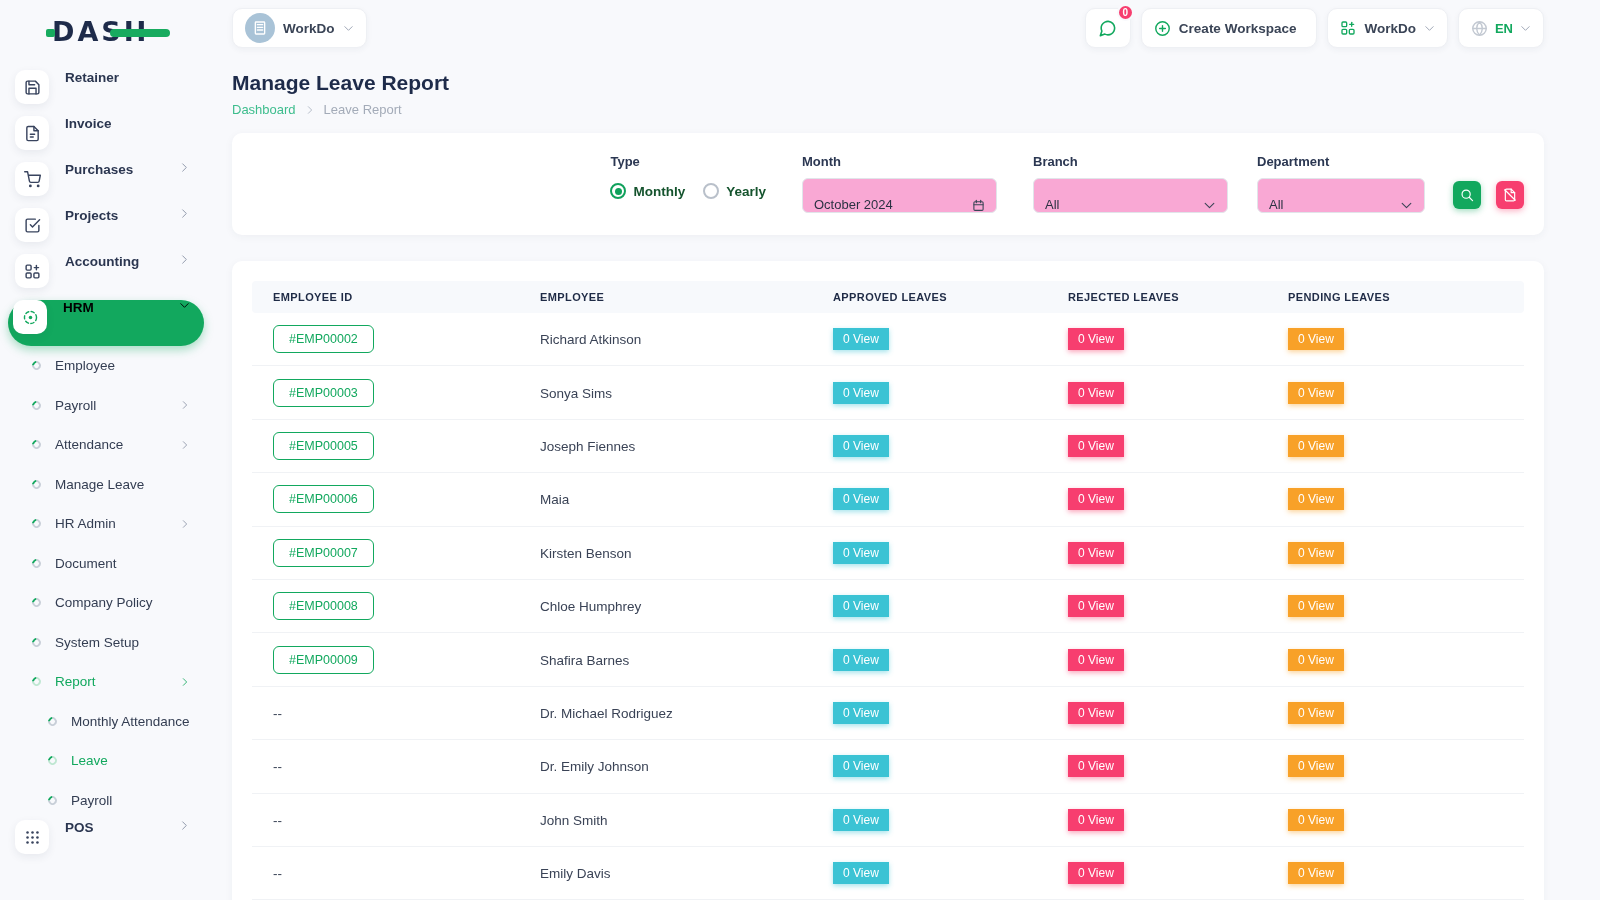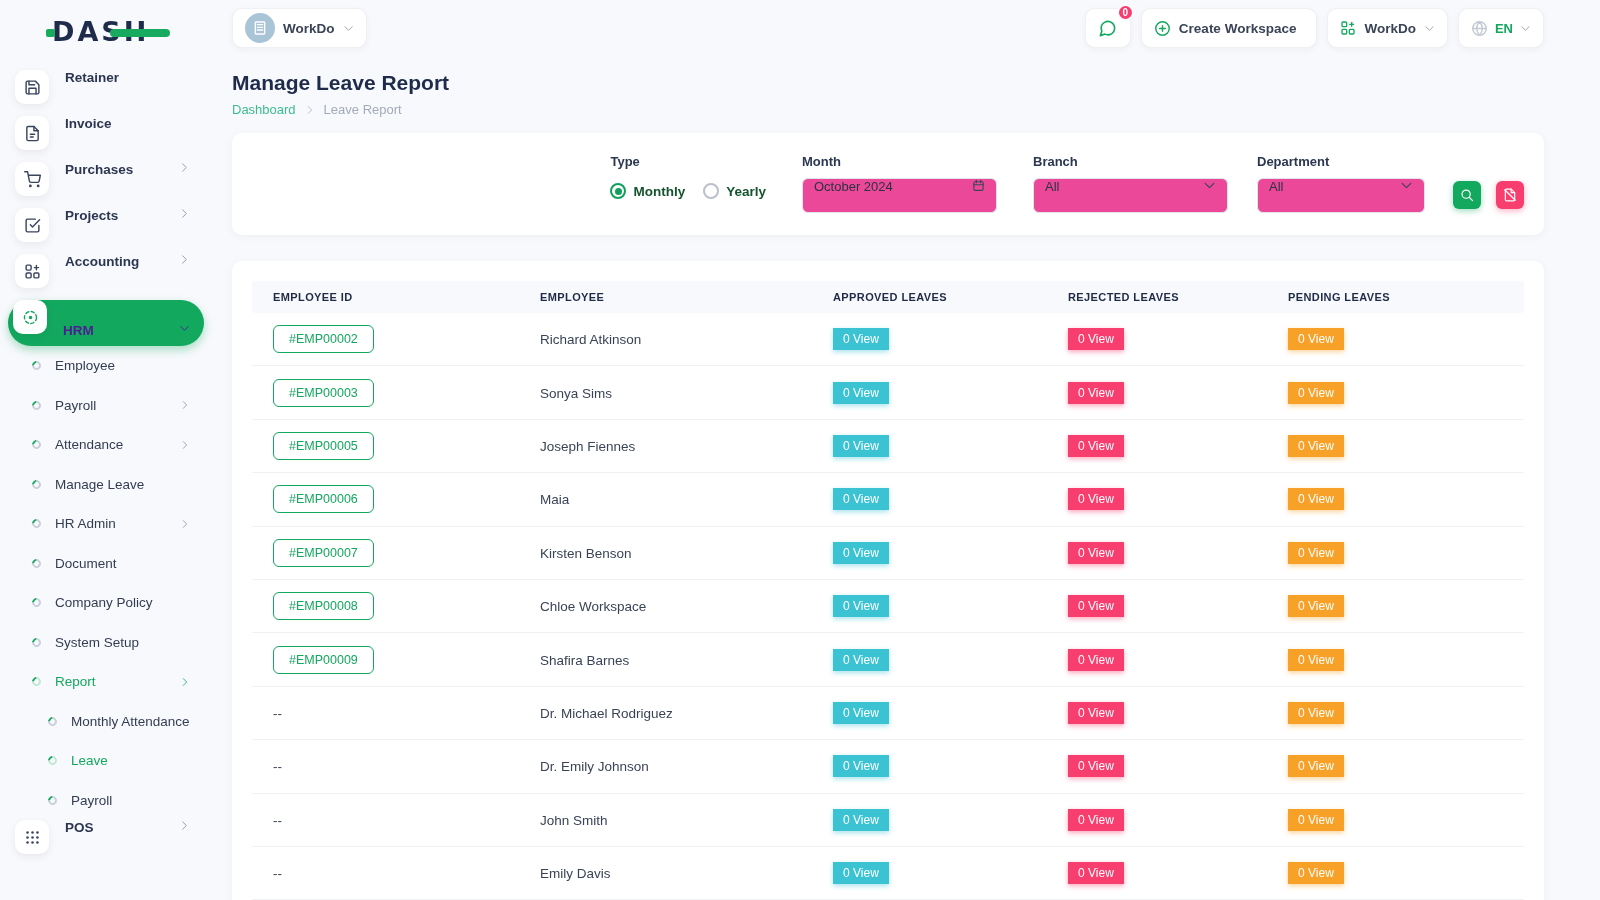--- a/index.html
+++ b/index.html
@@ -17,21 +17,21 @@
   .nav-item { display:flex; height:46px; cursor:pointer; position:relative; border-radius:23px; }
   .nav-item .icon-box { width:34px; height:34px; background:#fff; border-radius:10px;
     box-shadow:0 3px 8px rgba(40,50,80,.08); display:flex; align-items:center; justify-content:center;
     color:#39445e; margin-left:7px; flex:none; }
   .nav-item .icon-box svg { width:17px; height:17px; }
   .nav-item .lbl { margin-left:16px; font-size:13.5px; font-weight:700; color:#2b3650; }
   .nav-item .chev { margin-left:auto; margin-right:14px; color:#8a93a5; display:flex; }
   .nav-item .chev svg { width:11px; height:11px; }
   .nav-item.active-pill { background:#12a85e; box-shadow:0 4px 10px rgba(18,168,94,.35); }
   .nav-item.active-pill .icon-box { color:#12a85e; margin-left:5px; }
-  .nav-item.active-pill .lbl, .nav-item.active-pill .chev { color:#4c1d95;margin-top:23px; }
+  .nav-item.active-pill .lbl, .nav-item.active-pill .chev { color:#000000; }
   .sub-item { display:flex; align-items:center; height:39.5px; cursor:pointer; }
   .sub-item .bullet { width:9px; height:9px; border-radius:50%; border:2px solid #c8cfd8;
     border-top-color:#12a85e; transform:rotate(-45deg); margin-left:24px; flex:none; }
   .sub-item .lbl { margin-left:14px; font-size:13.5px; font-weight:500; color:#333d52; }
   .sub-item .chev { margin-left:auto; margin-right:14px; color:#8a93a5; display:flex; }
   .sub-item .chev svg { width:10px; height:10px; }
   .sub-item.lvl2 .bullet { margin-left:40px; }
   .sub-item.active .lbl { color:#12a85e; }
   .sub-item.active .chev { color:#12a85e; }
   .sub-item.active .bullet { border-color:#bfe7d2; border-top-color:#12a85e; }
@@ -70,22 +70,22 @@
     box-shadow:0 2px 8px rgba(40,50,80,.05); display:flex; align-items:flex-start; padding:21px 20px 0 20px;gap:8px; }
   .fgroup { display:flex; flex-direction:column; }
   .flabel { font-size:13px; font-weight:600; color:#2b3752; margin-bottom:9px; }
   .radio-row { display:flex; align-items:center; gap:18px; margin-top:5px; }
   .radio-opt { display:flex; align-items:center; gap:7px; cursor:pointer; }
   .radio { width:16px; height:16px; border-radius:50%; border:2px solid #b9c0ca; position:relative; background:#fff; }
   .radio.checked { border-color:#10a15c; }
   .radio.checked:after { content:""; position:absolute; left:2.5px; top:2.5px; width:7px; height:7px;
     border-radius:50%; background:#10a15c; }
   .radio-lbl { font-size:13.5px; font-weight:600; color:#14532d; }
-  .ctrl { height:35px; border:1px solid #e1e5ea; border-radius:6px; background:#ec4899; display:flex;
-    align-items:flex-start; padding:0 11px; font-size:13px; color:#2b3243; cursor:pointer; }
+  .ctrl { height:35px; border:1px solid #e1e5ea; border-radius:6px; background:#f9a8d4; display:flex;
+    align-items:flex-end; padding:0 11px; font-size:13px; color:#2b3243; cursor:pointer; }
   .ctrl .cicon { margin-left:auto; color:#3a4456; display:flex; } .ctrl .cicon svg { width:13px; height:13px; }
   .w195 { width:195px; } .w168 { width:168px; }
   .fgap { width:20px; flex:none; } .fgap-big { margin-left:auto; }
   .sq-btn { width:28px; height:28px; border-radius:6px; border:none; display:flex; align-items:center;
     justify-content:center; color:#fff; cursor:pointer; margin-top:27px; }
   .sq-btn svg { width:14px; height:14px; }
   .btn-search { background:#12a85e; box-shadow:0 2px 6px rgba(18,168,94,.4); margin-left:20px; }
   .btn-reset { background:#f73e6f; box-shadow:0 2px 6px rgba(247,62,111,.4); margin-left:7px; }
 
   
@@ -487,21 +487,21 @@
         </div>
         <div class="tgrid-row">
           <div class="c1"><button class="emp-btn">#EMP00007</button></div>
           <div><span class="emp-name">Kirsten Benson</span></div>
           <div><span class="badge approved">0 View</span></div>
           <div><span class="badge rejected">0 View</span></div>
           <div><span class="badge pending">0 View</span></div>
         </div>
         <div class="tgrid-row">
           <div class="c1"><button class="emp-btn">#EMP00008</button></div>
-          <div><span class="emp-name">Chloe Workspace</span></div>
+          <div><span class="emp-name">Chloe Humphrey</span></div>
           <div><span class="badge approved">0 View</span></div>
           <div><span class="badge rejected">0 View</span></div>
           <div><span class="badge pending">0 View</span></div>
         </div>
         <div class="tgrid-row">
           <div class="c1"><button class="emp-btn">#EMP00009</button></div>
           <div><span class="emp-name">Shafira Barnes</span></div>
           <div><span class="badge approved">0 View</span></div>
           <div><span class="badge rejected">0 View</span></div>
           <div><span class="badge pending">0 View</span></div>

